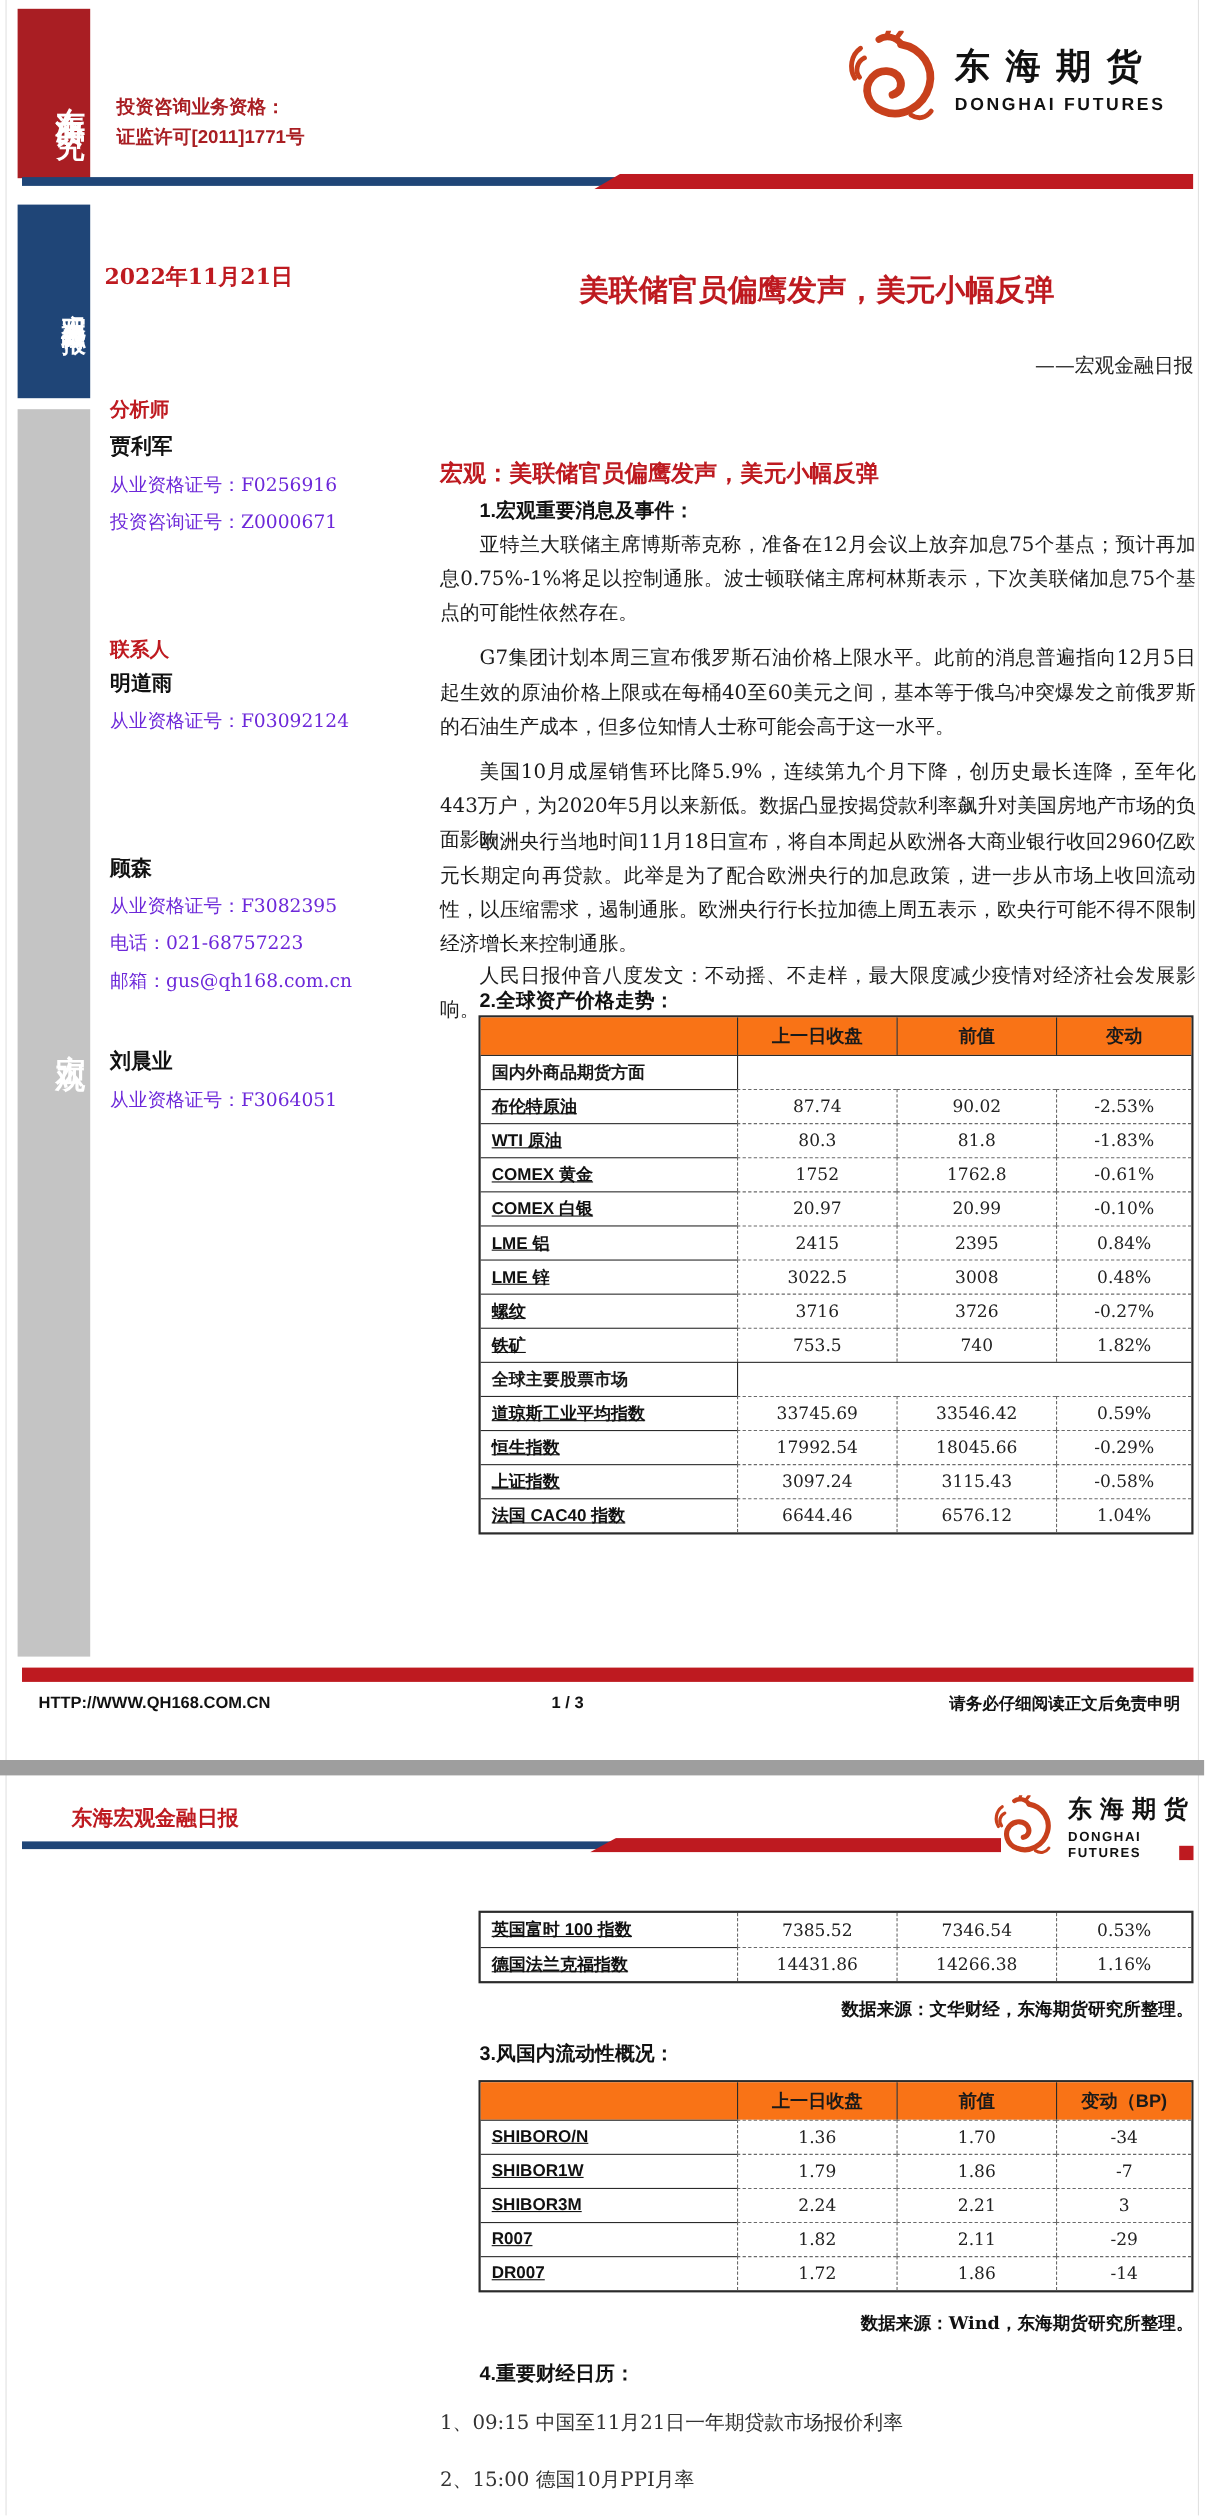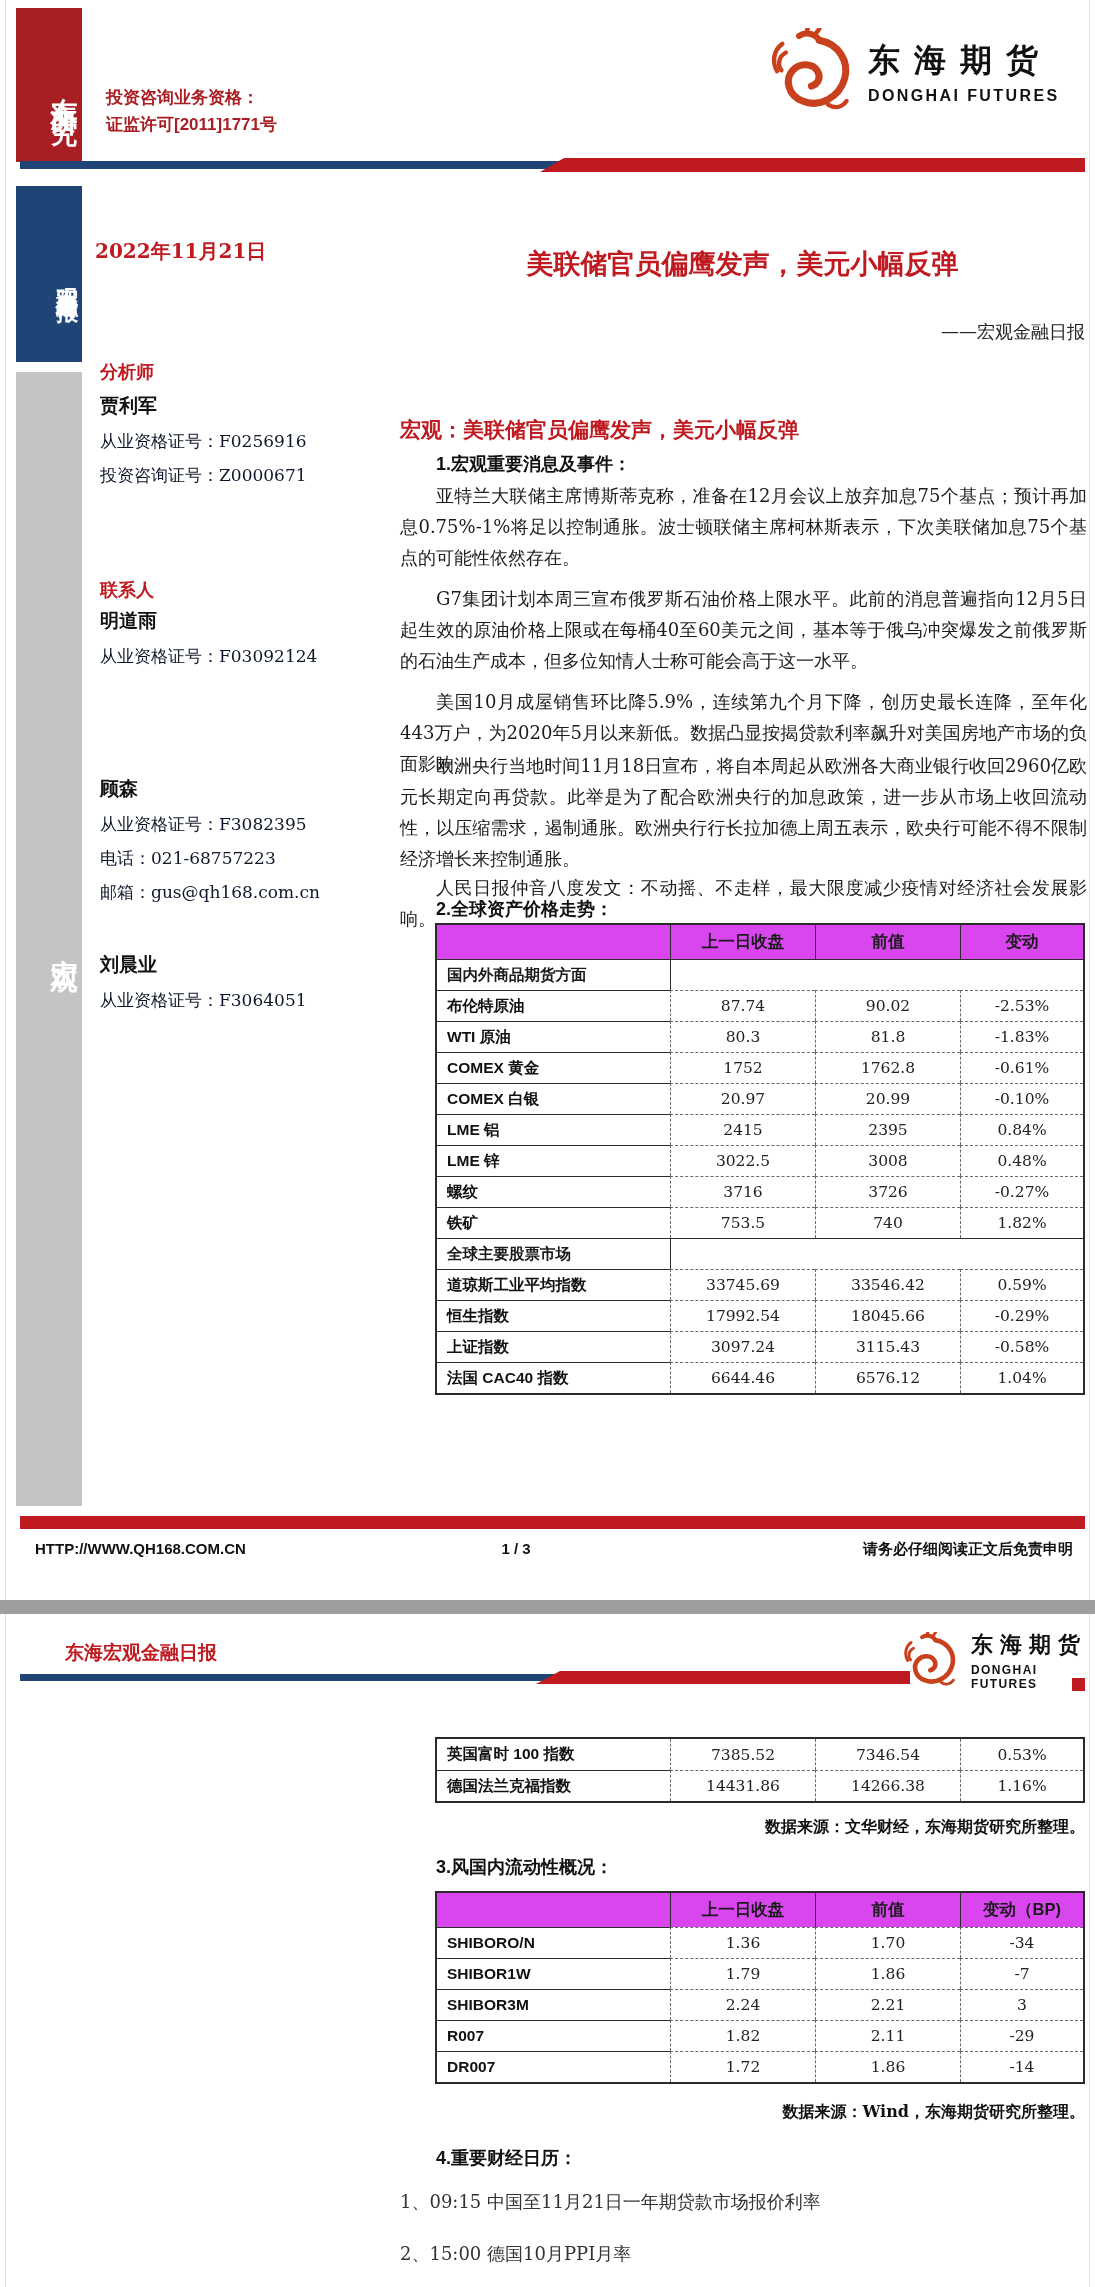--- a/index.html
+++ b/index.html
@@ -29,38 +29,38 @@
   #rule-p1 .blue{left:0;top:3px;width:545px;height:8px;}
   #rule-p1 .red{left:520px;top:0;width:545px;height:14px;}
   #date-p1{position:absolute;left:95px;top:238px;color:#BE1A20;font-weight:bold;font-size:20px;}
   #title-p1{position:absolute;left:400px;top:246px;width:685px;text-align:center;color:#BE1A20;font-weight:bold;font-size:27px;
     font-family:"Liberation Sans","DejaVu Sans",sans-serif;}
   #subtitle-p1{position:absolute;left:400px;top:320px;width:685px;text-align:right;color:#222;font-size:18px;}
   
   .sb{position:absolute;left:100px;width:250px;font-size:17px;color:#222;}
   .sb-label{color:#BE1A20;font-weight:bold;font-size:18px;font-family:"Liberation Sans","DejaVu Sans",sans-serif;margin-bottom:9px;}
   .sb-name{font-weight:bold;font-size:19px;color:#111;margin-bottom:11px;font-family:"Liberation Sans","DejaVu Sans",sans-serif;}
-  .sb-line{margin-bottom:11px;line-height:23px;color:#0f172a;}
+  .sb-line{margin-bottom:11px;line-height:23px;color:#6d28d9;}
   
   .mainhead{position:absolute;left:400px;color:#BE1A20;font-weight:bold;font-size:21px;
     font-family:"Liberation Sans","DejaVu Sans",sans-serif;}
   .numhead{position:absolute;left:436px;color:#111;font-weight:bold;font-size:18px;
     font-family:"Liberation Sans","DejaVu Sans",sans-serif;}
   .para{position:absolute;left:400px;width:687px;font-size:18px;line-height:31px;text-align:justify;
     text-indent:2em;color:#1c1c1c;}
   
   .dtable{position:absolute;left:435px;width:650px;border:2px solid #2b2b2b;background:#fff;box-sizing:border-box;}
   .trow{display:grid;grid-template-columns:233px 145px 145px 123px;}
   .trow.section-row{grid-template-columns:233px 413px;}
   .tcell{display:flex;align-items:center;box-sizing:border-box;height:31px;font-size:15.5px;}
-  .thead .tcell{height:34px;background:#d946ef;justify-content:center;font-weight:bold;font-size:16.5px;
+  .thead .tcell{height:34px;background:#f97316;justify-content:center;font-weight:bold;font-size:16.5px;
     font-family:"Liberation Sans","DejaVu Sans",sans-serif;}
   .thead .tcell + .tcell{border-left:1px solid #2b2b2b;}
   .tlabel{padding-left:10px;font-weight:bold;color:#111;border-top:1px solid #2b2b2b;
-    font-family:"Liberation Sans","DejaVu Sans",sans-serif;font-size:15.5px;}
+    font-family:"Liberation Sans","DejaVu Sans",sans-serif;font-size:15.5px;text-decoration:underline;}
   .tval{justify-content:center;border-top:1px dashed #6a6a6a;border-left:1px dashed #6a6a6a;color:#222;}
   .tsection{padding-left:10px;font-weight:bold;border-top:1px solid #2b2b2b;font-size:15.5px;}
   .tsection-fill{border-top:1px solid #2b2b2b;border-left:1px solid #2b2b2b;}
   .trow:first-child .tcell{border-top:none;}
   
   #footer-bar{position:absolute;left:20px;top:1516px;width:1065px;height:13px;background:#BE1A20;}
   .foot-text{position:absolute;top:1540px;font-weight:bold;font-size:15px;color:#111;
     font-family:"Liberation Sans","DejaVu Sans",sans-serif;}
   #foot-url{left:35px;}
   #foot-page{left:0;width:1032px;text-align:center;}

